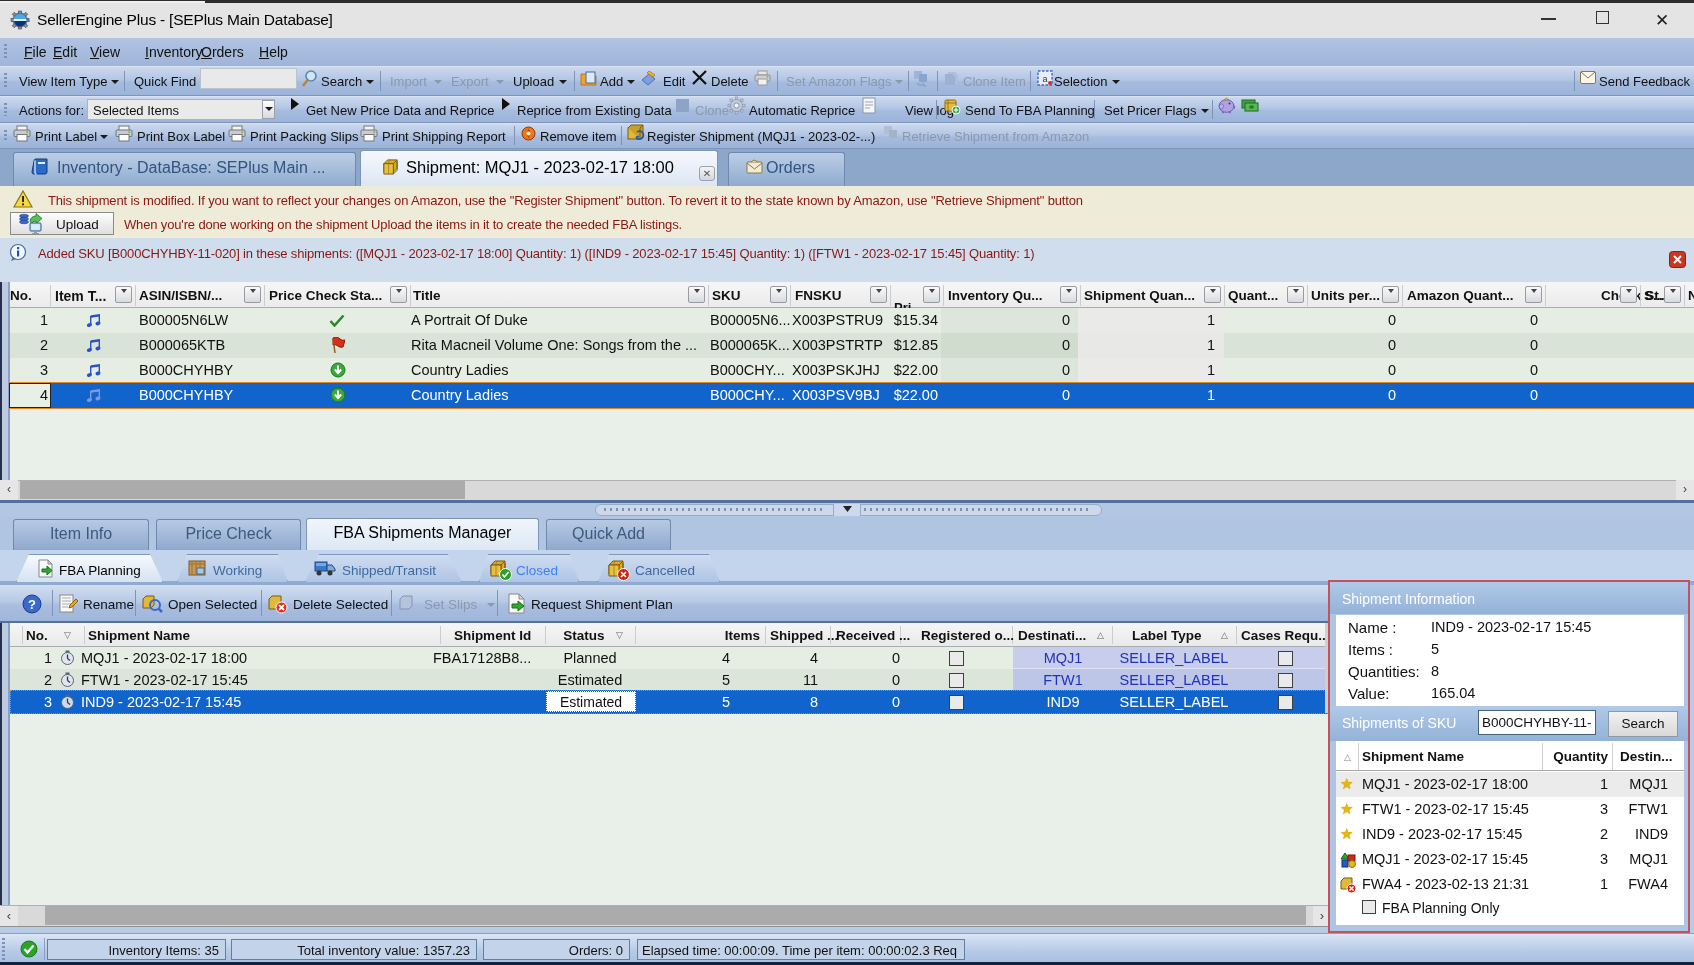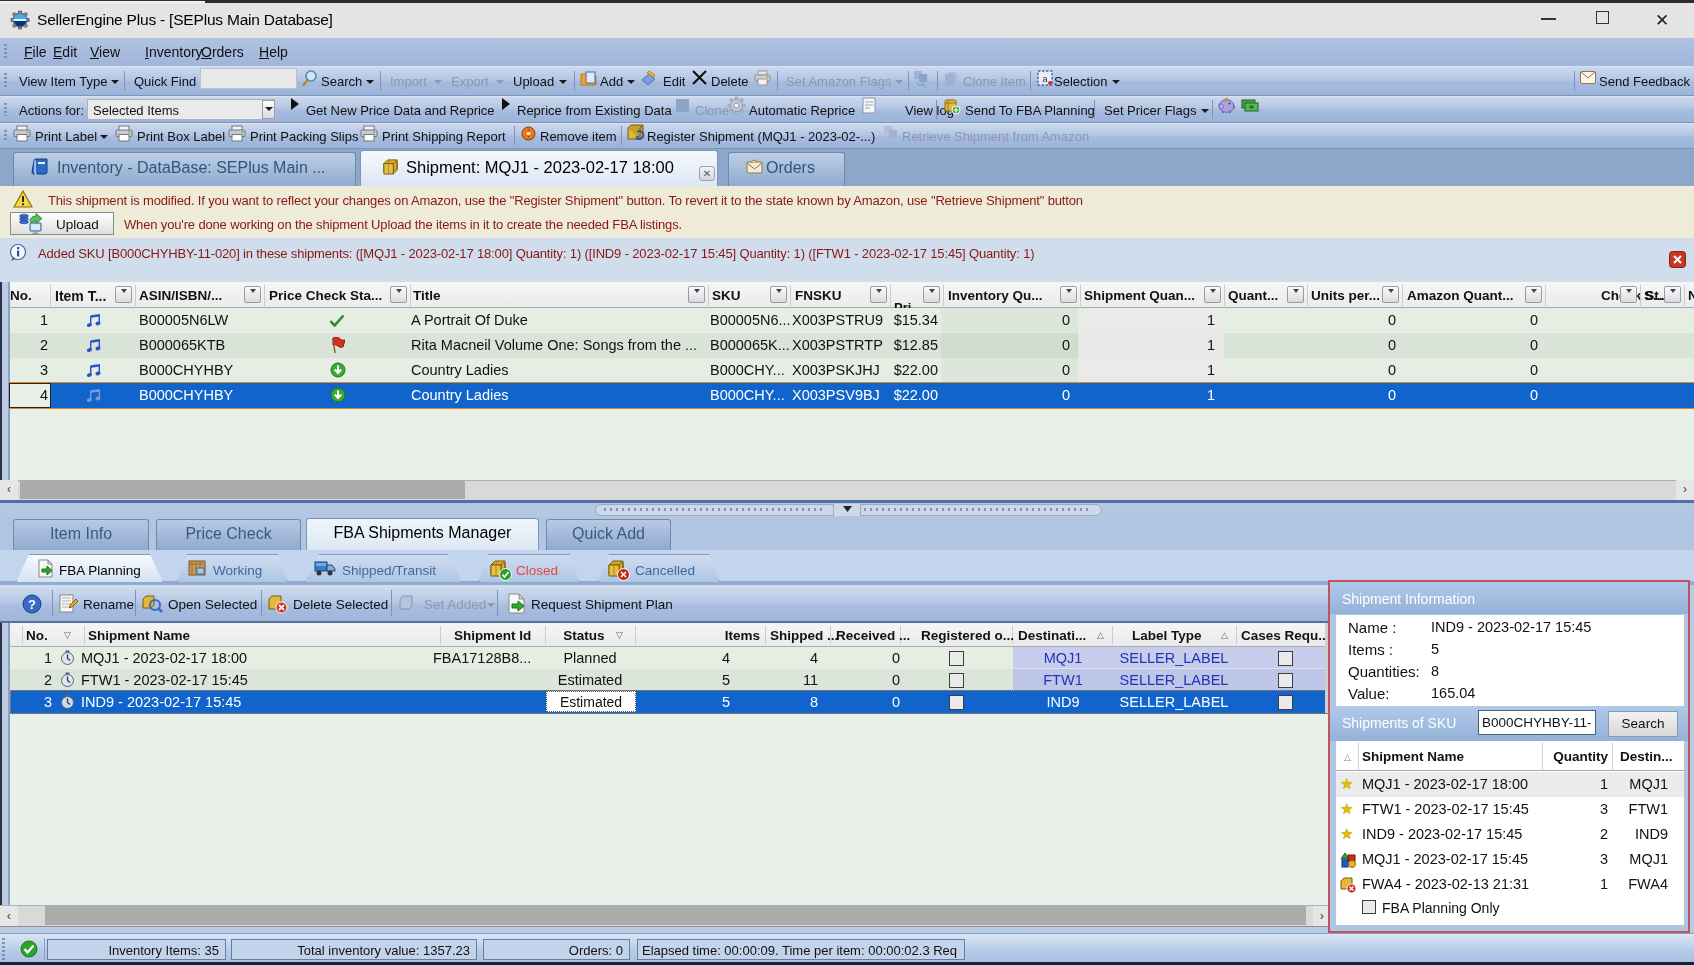--- a/index.html
+++ b/index.html
@@ -491,21 +491,21 @@
 <svg class="ab" style="left:489px;top:559px" width="18" height="18" viewBox="0 0 18 18">
 <path d="M2 6 l4-4 h10 v9 l-4 4 h-10z" fill="#d8ac28" stroke="#7a5a10"></path>
 <path d="M2 6 h10 v11 M12 6 l4-4 M2 6 l2.5 2.5 M12 17 l4-4 v-9" stroke="#7a5a10" fill="none"></path>
 <path d="M2 6 h10 v11 h-10z" fill="#e8c040" stroke="#7a5a10"></path>
 <path d="M6.5 6 l1.5-4 M7 6 v11" stroke="#9a7a20" stroke-width="0.8"></path>
 </svg>
 <svg class="ab" style="left:499px;top:568px" width="13" height="13" viewBox="0 0 13 13">
     <circle cx="6.5" cy="6.5" r="6" fill="#2aa02a" stroke="#fff"></circle>
     <path d="M3.5 6.5 l2 2.5 4-5" stroke="#fff" stroke-width="1.6" fill="none"></path>
   </svg>
-<div class="ab nw " style="left:516px;top:563px;font-size:13.5px;color:#ef4444">Closed</div>
+<div class="ab nw " style="left:516px;top:563px;font-size:13.5px;color:#3b82f6">Closed</div>
 <svg class="ab" style="left:607px;top:559px" width="18" height="18" viewBox="0 0 18 18">
 <path d="M2 6 l4-4 h10 v9 l-4 4 h-10z" fill="#d8ac28" stroke="#7a5a10"></path>
 <path d="M2 6 h10 v11 M12 6 l4-4 M2 6 l2.5 2.5 M12 17 l4-4 v-9" stroke="#7a5a10" fill="none"></path>
 <path d="M2 6 h10 v11 h-10z" fill="#e8c040" stroke="#7a5a10"></path>
 <path d="M6.5 6 l1.5-4 M7 6 v11" stroke="#9a7a20" stroke-width="0.8"></path>
 </svg>
 <svg class="ab" style="left:617px;top:568px" width="13" height="13" viewBox="0 0 13 13">
     <circle cx="6.5" cy="6.5" r="6" fill="#c82818" stroke="#fff"></circle>
     <path d="M4 4 l5 5 M9 4 l-5 5" stroke="#fff" stroke-width="1.6"></path>
   </svg>
@@ -533,21 +533,21 @@
 <svg class="ab" style="left:267px;top:593px" width="21" height="21" viewBox="0 0 21 21">
 <path d="M2 6 l3-3 h9 v10 l-3 3 h-9z" fill="#e0b93c" stroke="#7a5a10"></path>
 <circle cx="14.5" cy="14.5" r="5.5" fill="#d83020" stroke="#fff"></circle>
 <path d="M12 12 l5 5 M17 12 l-5 5" stroke="#fff" stroke-width="1.8"></path>
 </svg>
 <div class="ab nw " style="left:293px;top:597px;font-size:13.5px">Delete Selected</div>
 <div class="ab" style="left:391px;top:590px;width:1px;height:26px;background:#7e93b5"></div>
 <svg class="ab" style="left:398px;top:593px" width="21" height="21" viewBox="0 0 21 21">
 <path d="M2 6 l3-3 h9 v10 l-3 3 h-9z" fill="#b4c4dc" stroke="#8096b4"></path>
 </svg>
-<div class="ab nw g" style="left:424px;top:597px;font-size:13.5px">Set Added</div>
+<div class="ab nw g" style="left:424px;top:597px;font-size:13.5px">Set Slips</div>
 <div class="ab" style="left:487px;top:603px;width:0;height:0;border-left:4px solid transparent;border-right:4px solid transparent;border-top:4.5px solid #8b99ad"></div>
 <div class="ab" style="left:497px;top:590px;width:1px;height:26px;background:#7e93b5"></div>
 <svg class="ab" style="left:507px;top:593px" width="19" height="21" viewBox="0 0 19 21">
 <path d="M2 1 h10 l5 5 v14 h-15z" fill="#f8f8f8" stroke="#888"></path>
 <path d="M12 1 l5 5 h-5z" fill="#d8d8d8" stroke="#888"></path>
 <path d="M5 11 h6 v-3 l6 5-6 5 v-3 h-6z" fill="#30a830" stroke="#187018"></path>
 </svg>
 <div class="ab nw " style="left:531px;top:597px;font-size:13.5px">Request Shipment Plan</div>
 <div class="ab" style="left:0;top:621px;width:1332px;height:2px;background:#52719f"></div>
 <div class="ab" style="left:0;top:623px;width:1332px;height:282px;background:#e9efe9"></div>

